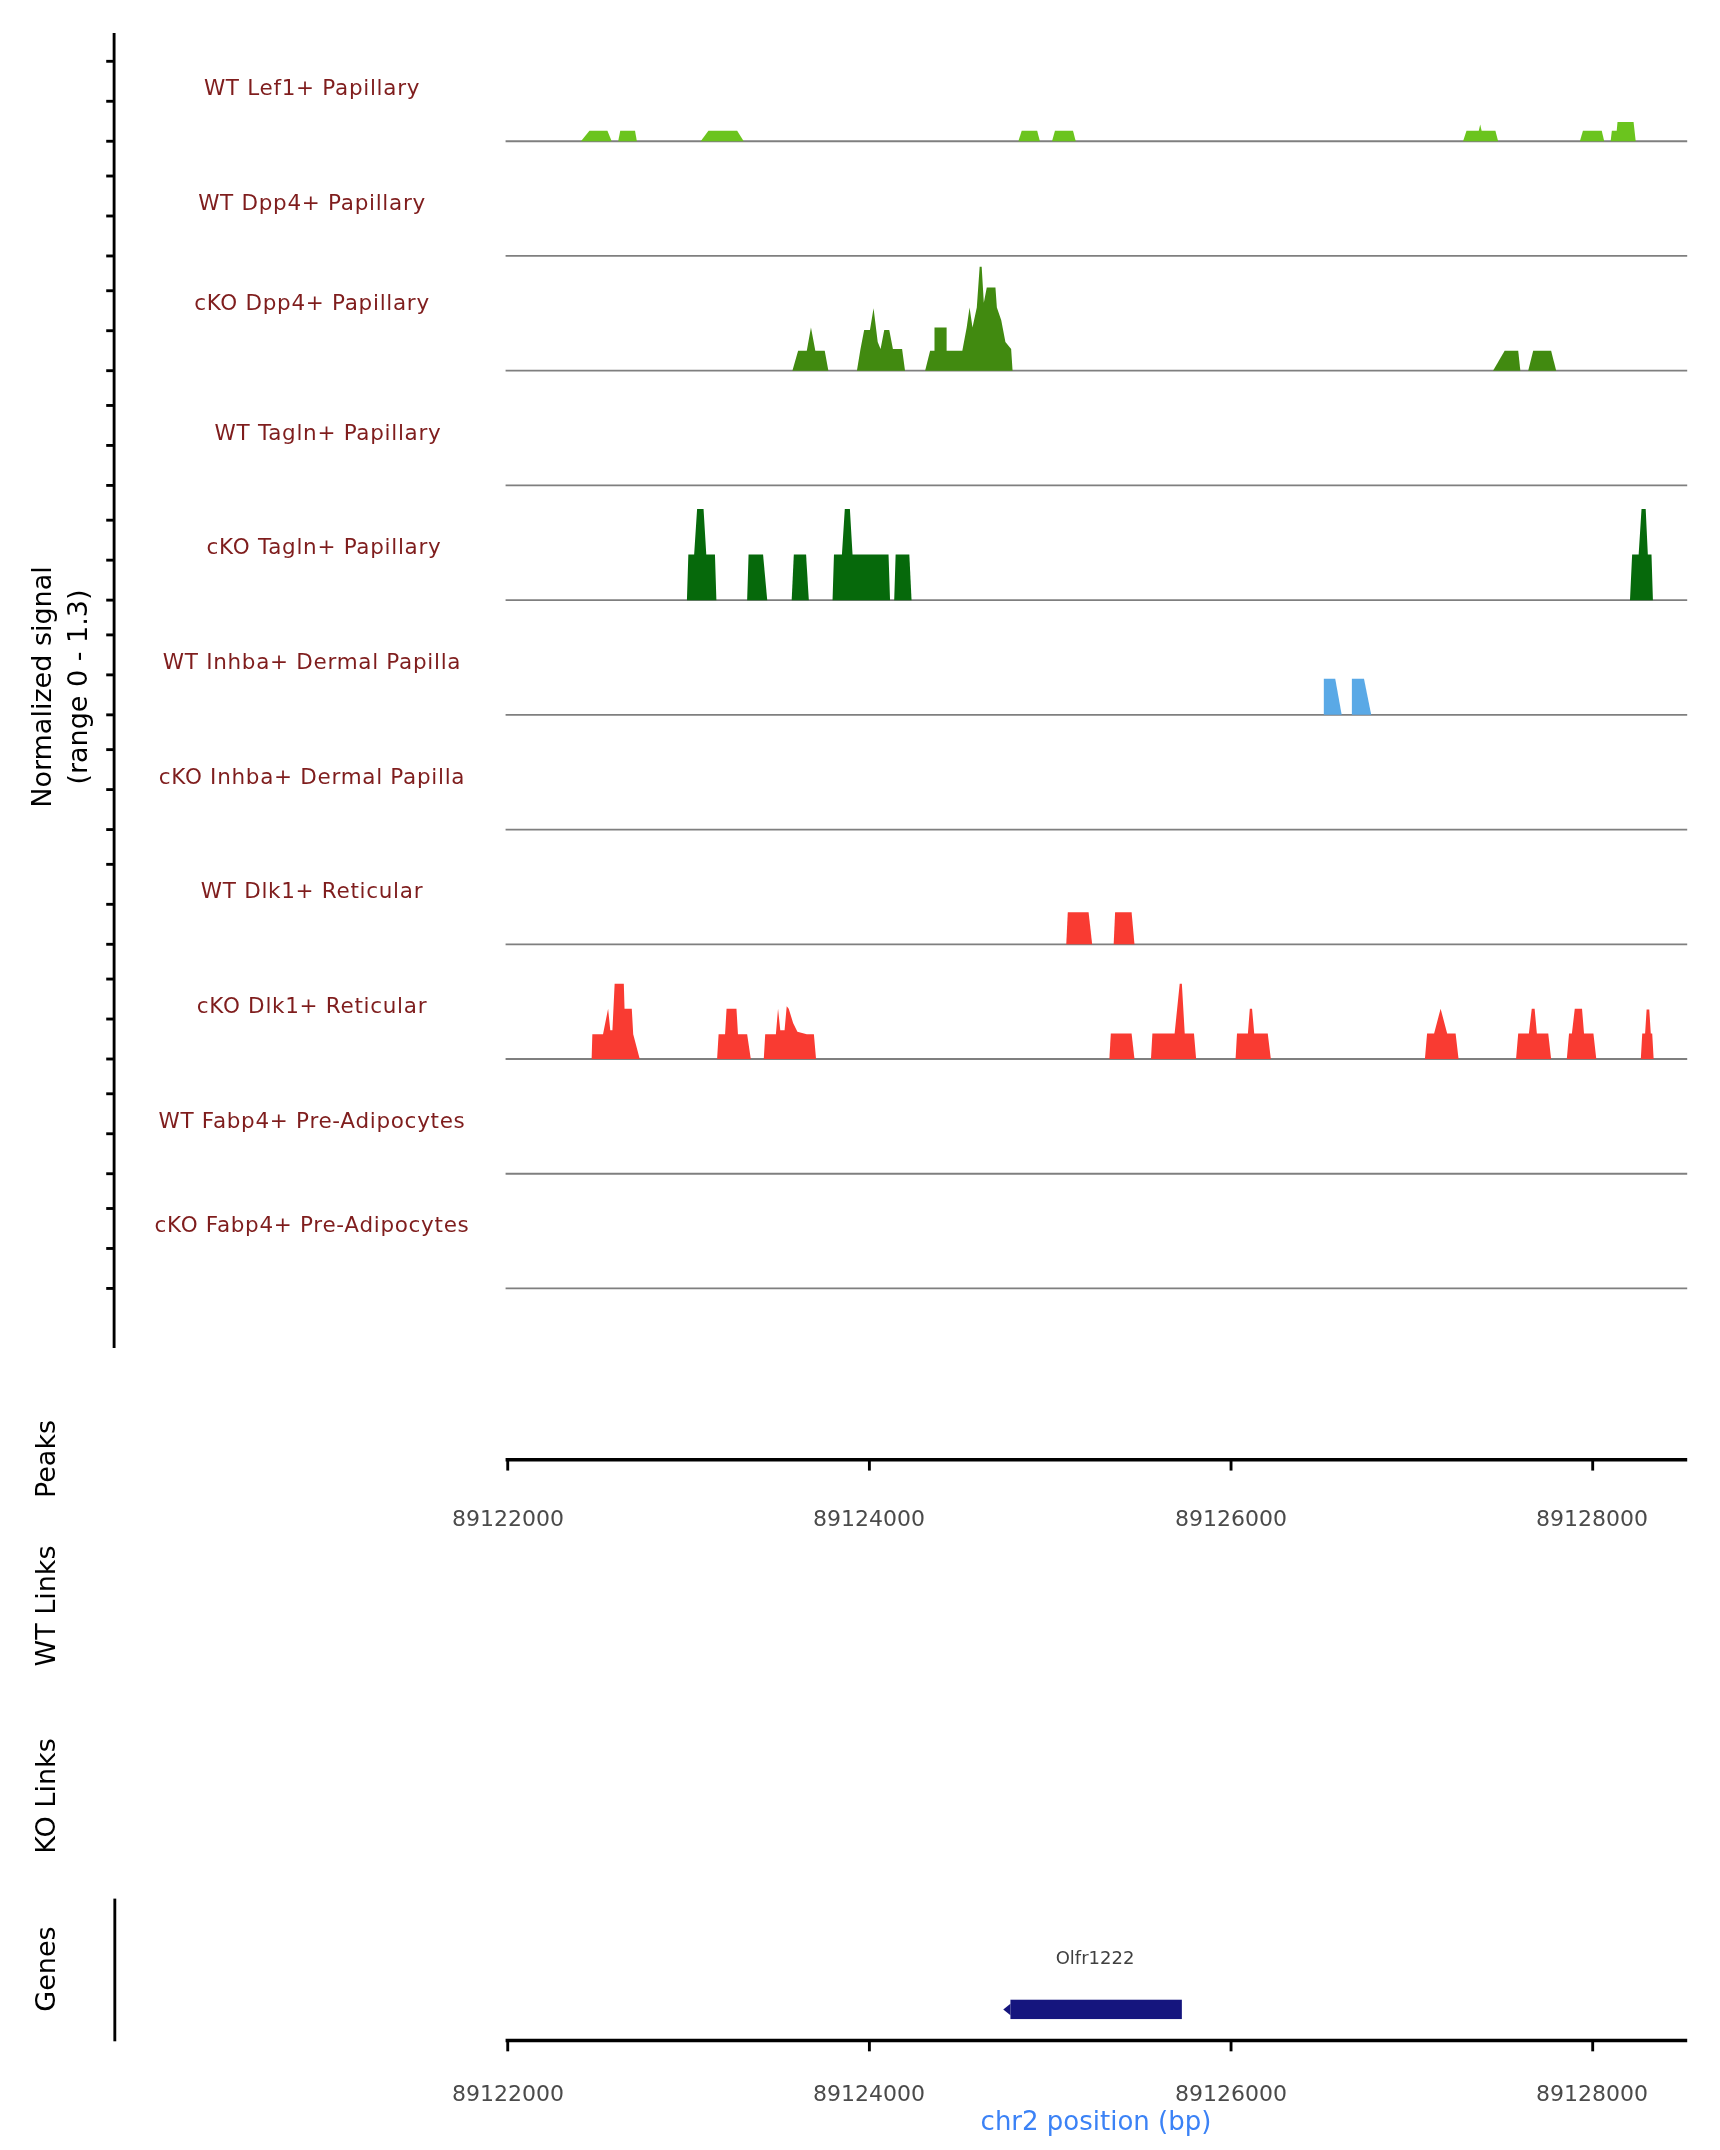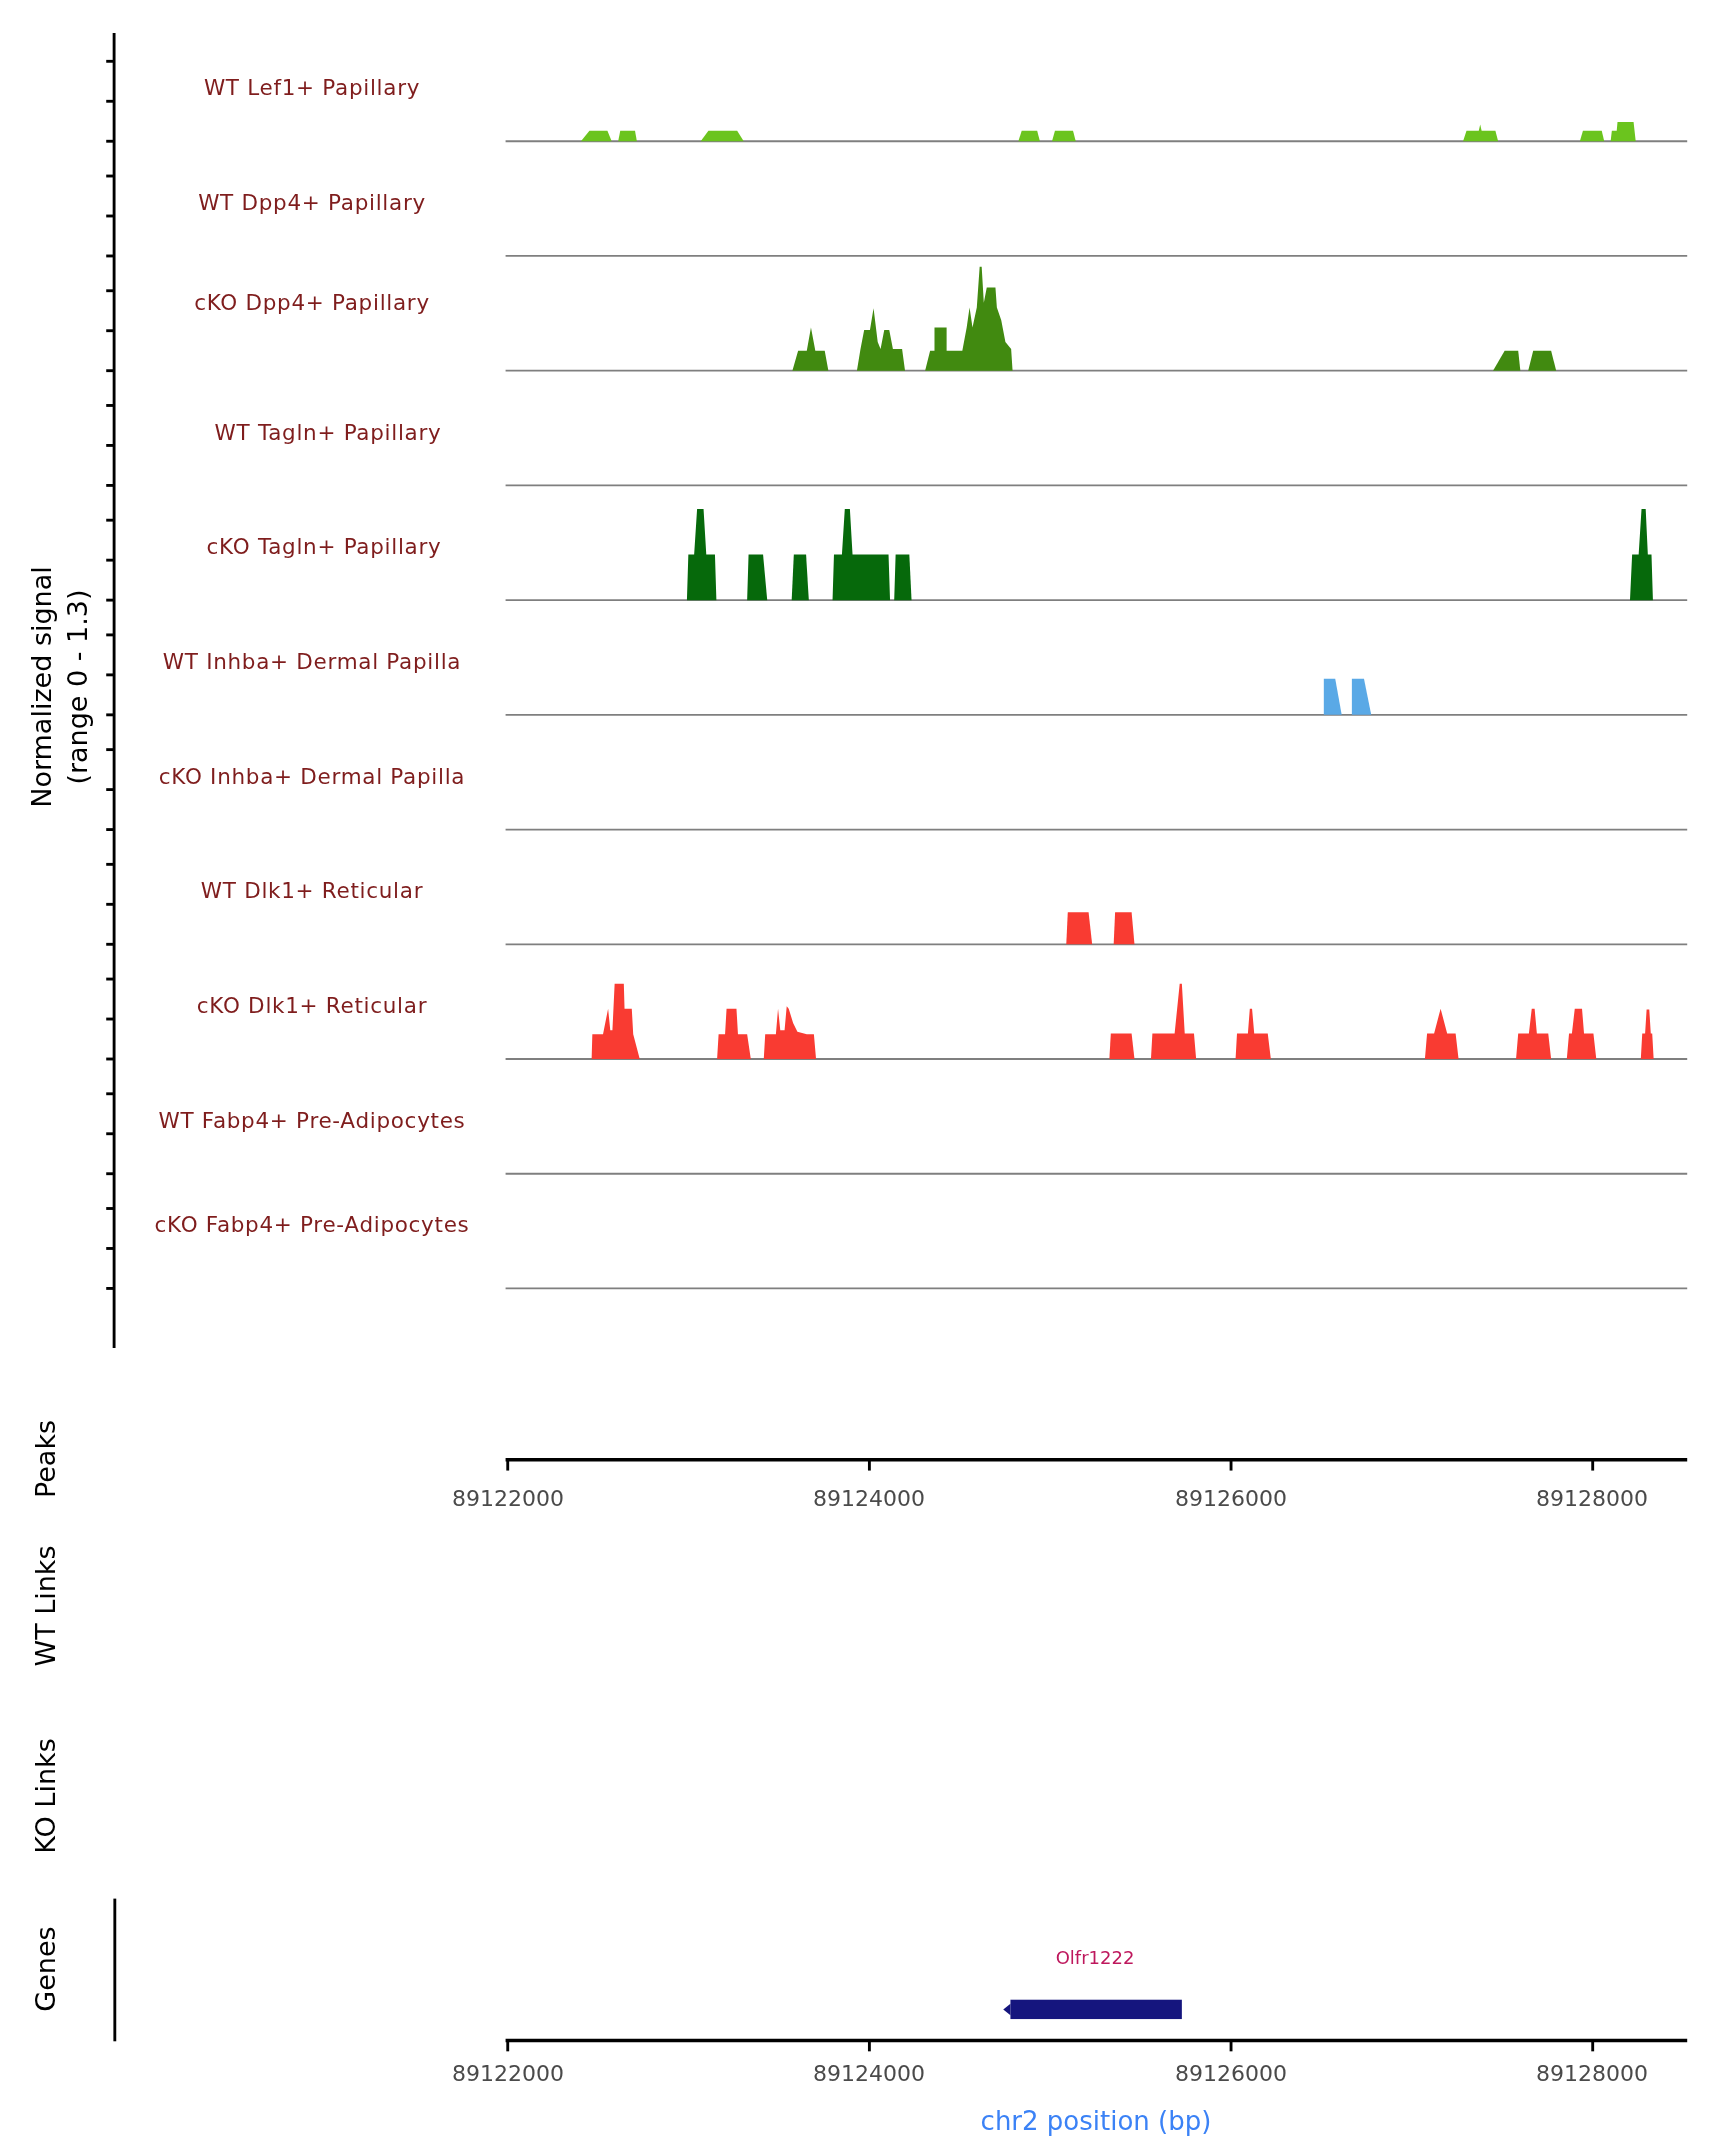--- a/index.html
+++ b/index.html
@@ -6,22 +6,22 @@
   #fig{position:relative;width:1721px;height:2151px;background:#ffffff;overflow:hidden;
        font-family:"DejaVu Sans","Liberation Sans",sans-serif;}
   #plot{position:absolute;left:0;top:0;}
   .track-label{position:absolute;transform:translate(-50%,-50%);font-size:21.5px;color:#7f1d1d;
        white-space:nowrap;letter-spacing:0.7px;}
   .section-label{position:absolute;transform:translate(-50%,-50%) rotate(-90deg);font-size:27px;
        color:#000;white-space:nowrap;}
   .ylab{position:absolute;transform:translate(-50%,-50%) rotate(-90deg);font-size:27px;color:#000;
        white-space:nowrap;text-align:center;line-height:1.35;}
   .tick-label{position:absolute;transform:translate(-50%,-50%);font-size:22px;color:#4a4a4a;
-       white-space:nowrap;}
-  .gene-label{position:absolute;transform:translate(-50%,-50%);font-size:18px;color:#be185d;
+       white-space:nowrap;margin-top:20px;}
+  .gene-label{position:absolute;transform:translate(-50%,-50%);font-size:18px;color:#404040;
        white-space:nowrap;}
   .xlab{position:absolute;transform:translate(-50%,-50%);font-size:26px;color:#3b82f6;white-space:nowrap;}
 </style>
 </head>
 <body>
 
 <div id="fig">
   <svg id="plot" width="1721" height="2151" viewBox="0 0 2400 3000">
       <line x1="159" y1="46" x2="159" y2="1880" stroke="#000" stroke-width="4"></line>
       <line x1="148" y1="197" x2="159" y2="197" stroke="#000" stroke-width="4"></line>

